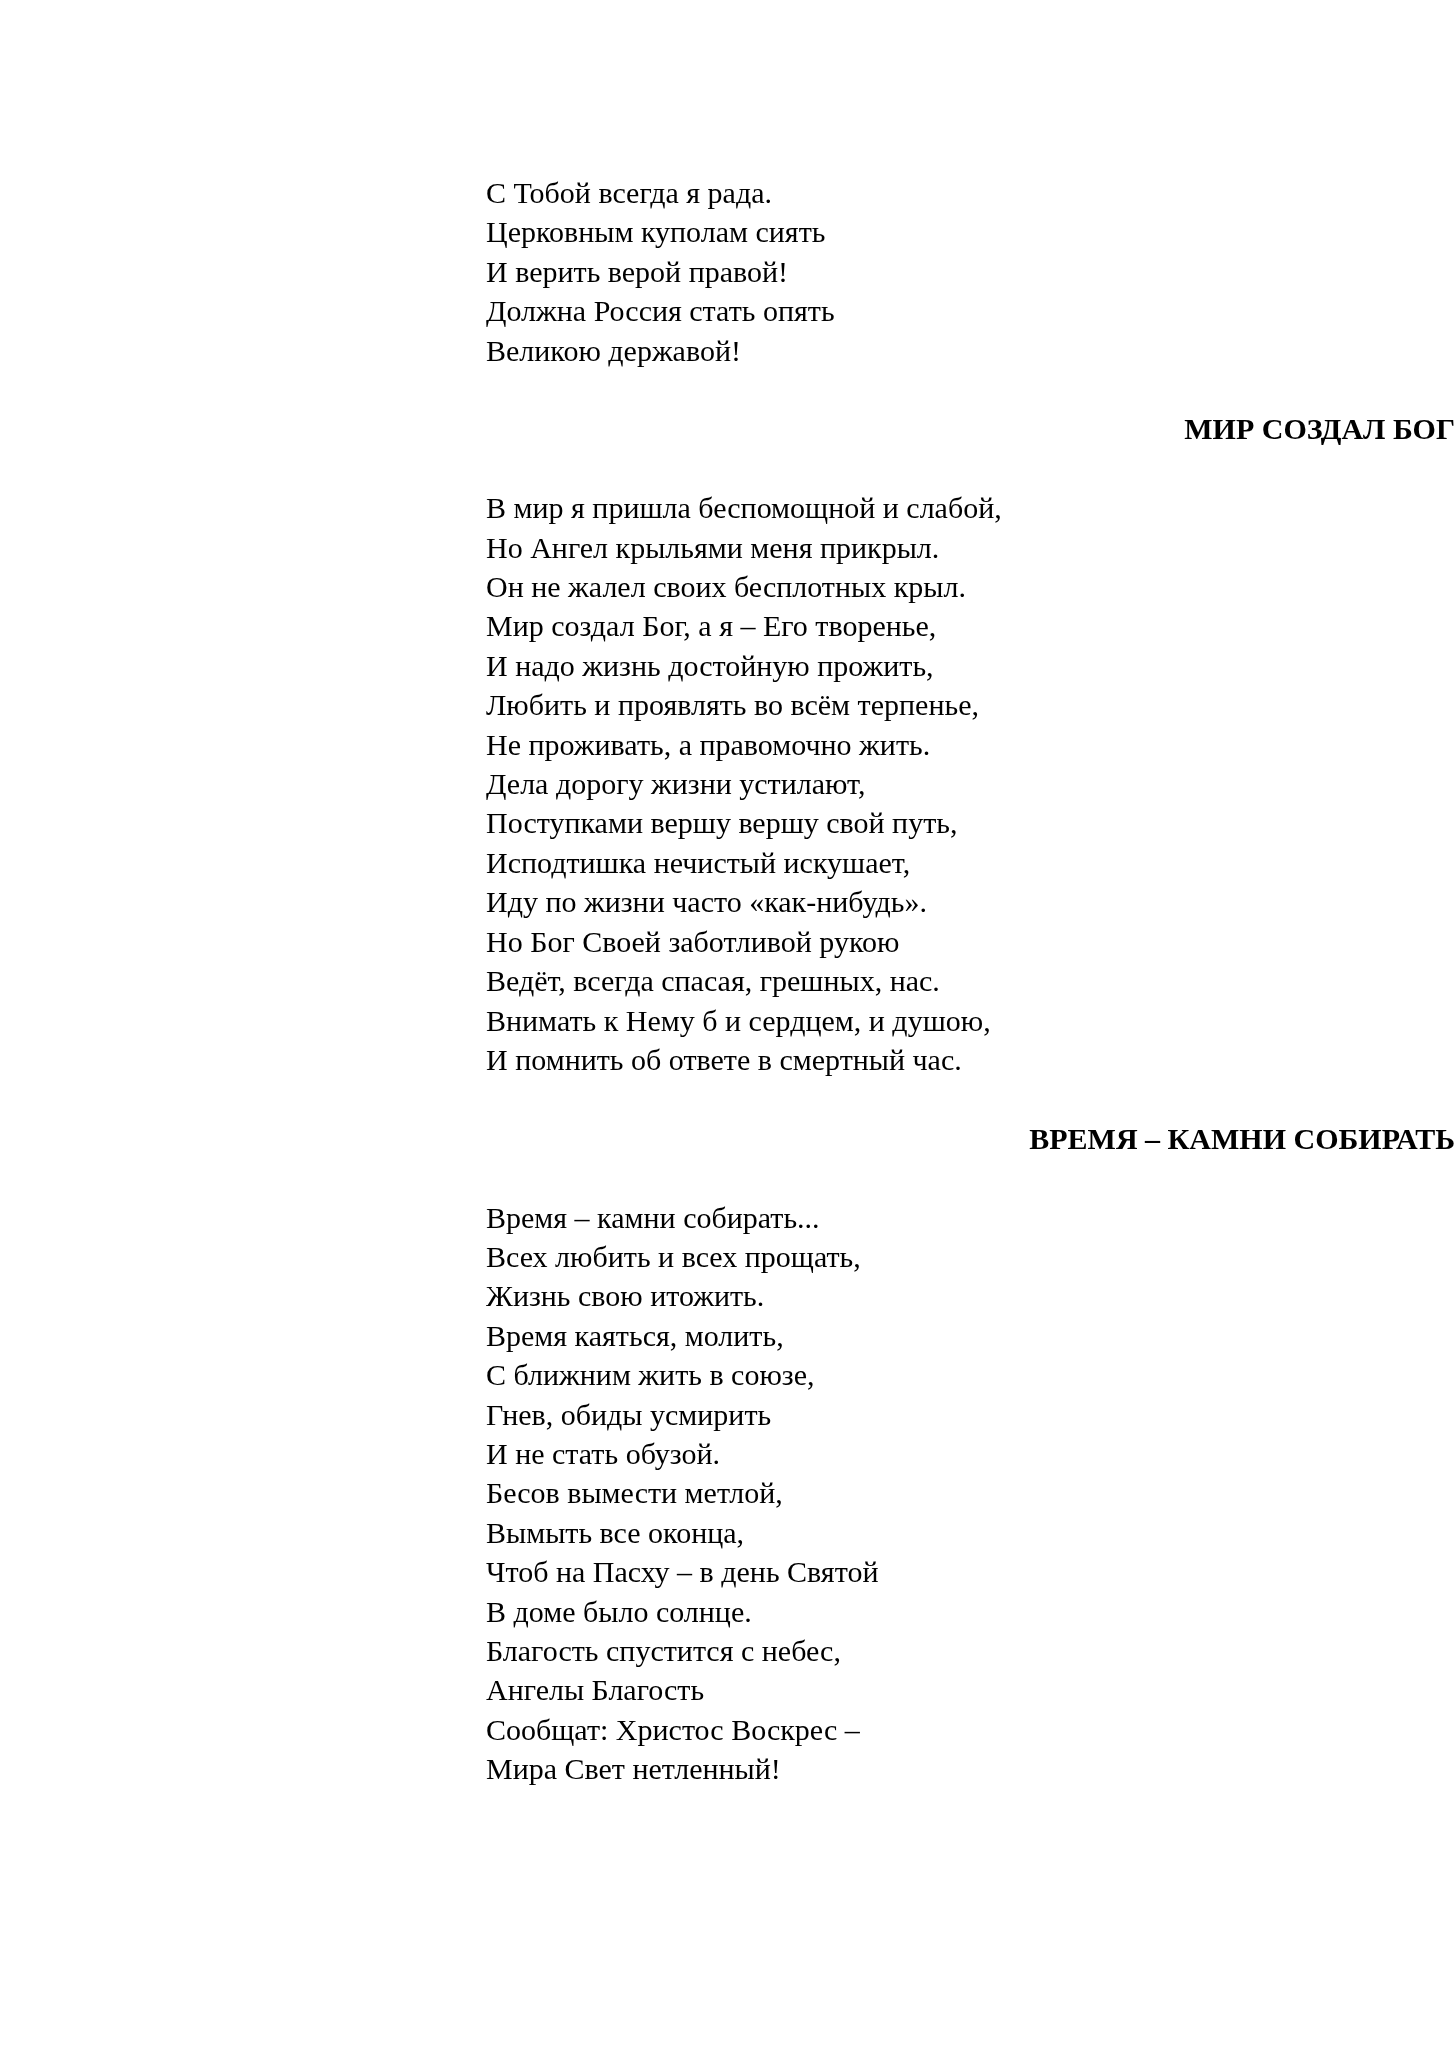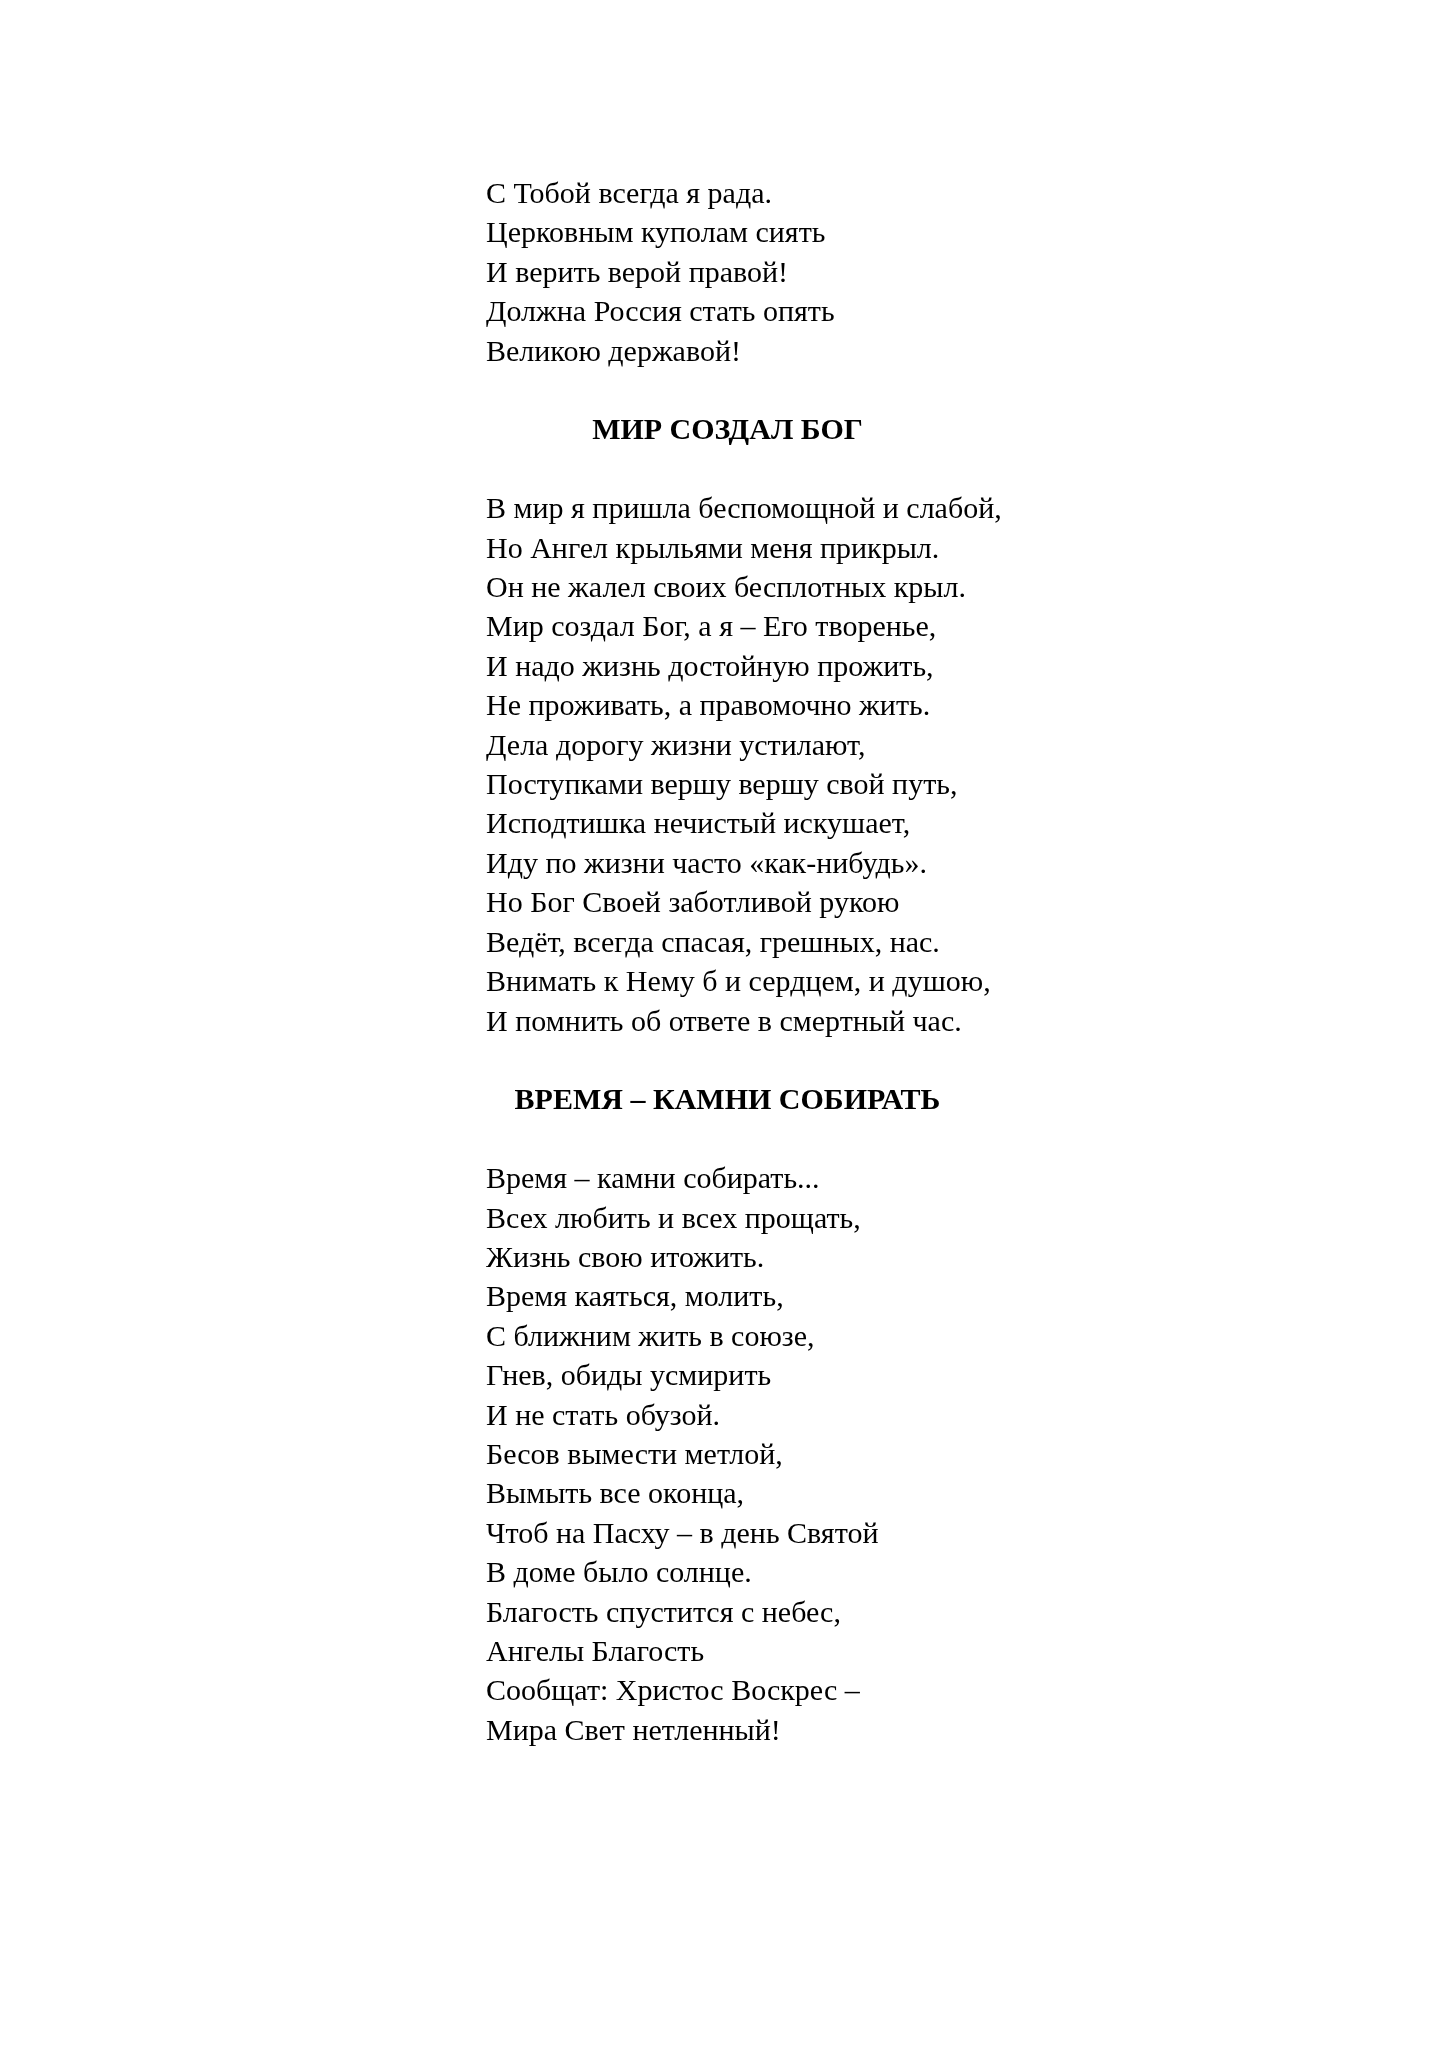--- a/index.html
+++ b/index.html
@@ -27,21 +27,21 @@
   .line {
     padding-left: 486px;
     min-height: 39.4px;
     white-space: pre;
   }
   .blank {
     min-height: 39.4px;
   }
   .heading {
     padding-left: 0;
-    text-align: center;
+    text-align: right;
     font-weight: bold;
     min-height: 39.4px;
     white-space: pre;
   }
 </style>
 </head>
 <body>
 
 <div class="page">
   <div class="flow">
@@ -56,20 +56,21 @@
 
     <div class="heading">МИР СОЗДАЛ БОГ</div>
 
     <div class="line blank"></div>
 
     <div class="line">В мир я пришла беспомощной и слабой,</div>
     <div class="line">Но Ангел крыльями меня прикрыл.</div>
     <div class="line">Он не жалел своих бесплотных крыл.</div>
     <div class="line">Мир создал Бог, а я – Его творенье,</div>
     <div class="line">И надо жизнь достойную прожить,</div>
+    <div class="line">Любить и проявлять во всём терпенье,</div>
     <div class="line">Не проживать, а правомочно жить.</div>
     <div class="line">Дела дорогу жизни устилают,</div>
     <div class="line">Поступками вершу вершу свой путь,</div>
     <div class="line">Исподтишка нечистый искушает,</div>
     <div class="line">Иду по жизни часто «как-нибудь».</div>
     <div class="line">Но Бог Своей заботливой рукою</div>
     <div class="line">Ведёт, всегда спасая, грешных, нас.</div>
     <div class="line">Внимать к Нему б и сердцем, и душою,</div>
     <div class="line">И помнить об ответе в смертный час.</div>
 

